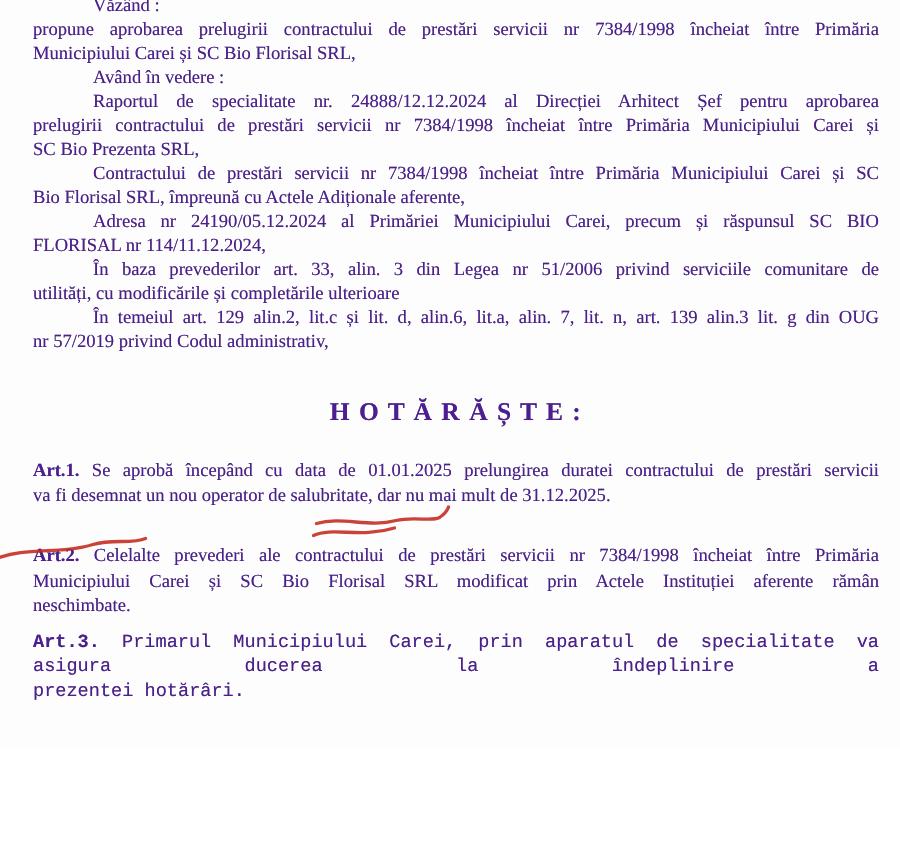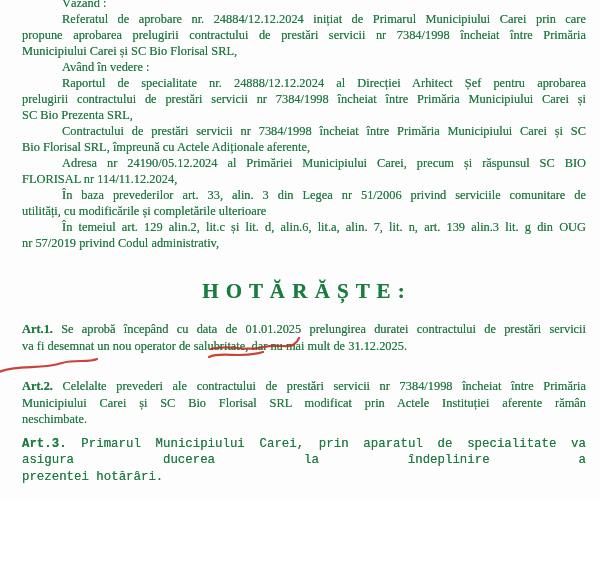--- a/index.html
+++ b/index.html
@@ -3,37 +3,37 @@
 <meta charset="utf-8">
 <style>
   * { margin:0; padding:0; box-sizing:border-box; }
   html,body { width:600px; height:575px; }
   body {
     background:#ffffff;
     font-family:"Liberation Serif","DejaVu Serif",serif;
   }
   .page {
     position:relative; width:600px; height:498px;
-    overflow:hidden; background:#fdfdfd; color:#15803d;
+    overflow:hidden; background:#fdfdfd; color:#4c1d95;
   }
   .content {
     position:absolute; left:22px; top:-5px; width:564px;
     font-size:12.4px;
     text-shadow:0 0 0.4px rgba(20,20,20,0.5);
   }
   .block { line-height:16px; }
   .block.article { line-height:16.5px; }
   .line { text-align:left; }
   .line.just { text-align:justify; text-align-last:justify; }
   .line.ind-para { padding-left:40px; }
   .line.ind-list { padding-left:45px; }
   .line b { font-weight:bold; }
   #heading-hotaraste {
     margin-top:30px; line-height:20px;
-    font-size:21px; font-weight:bold; letter-spacing:1px;
+    font-size:17px; font-weight:bold; letter-spacing:1px;
     text-align:center;
   }
   #art-1 { margin-top:20px; }
   #art-2 { margin-top:24px; }
   #art-3 { margin-top:8px;font-family:Liberation Mono, monospace; }
   #art-4 { margin-top:6px; }
   .pen-layer {
     position:absolute; left:0; top:0; width:600px; height:575px;
     pointer-events:none;
   }
@@ -47,21 +47,20 @@
 </style>
 </head>
 <body>
 
 <div class="page">
   <div class="content" id="doc-content">
       <div class="block intro" id="preamble-vazand">
         <div class="line ind-para"><span>Văzând :</span></div>
       </div>
       <div class="block intro" id="para-referat">
-        <div class="line just ind-para"><span>Referatul de aprobare nr. 24884/12.12.2024 inițiat de Primarul Municipiului Carei prin care</span></div>
         <div class="line just"><span>propune aprobarea prelugirii contractului de prestări servicii nr 7384/1998 încheiat între Primăria</span></div>
         <div class="line"><span>Municipiului Carei și SC Bio Florisal SRL,</span></div>
       </div>
       <div class="block intro" id="preamble-avand">
         <div class="line ind-para"><span>Având în vedere :</span></div>
       </div>
       <div class="block intro" id="para-raport">
         <div class="line just ind-para"><span>Raportul de specialitate nr. 24888/12.12.2024 al Direcției Arhitect Șef pentru aprobarea</span></div>
         <div class="line just"><span>prelugirii contractului de prestări servicii nr 7384/1998 încheiat între Primăria Municipiului Carei și</span></div>
         <div class="line"><span>SC Bio Prezenta SRL,</span></div>

